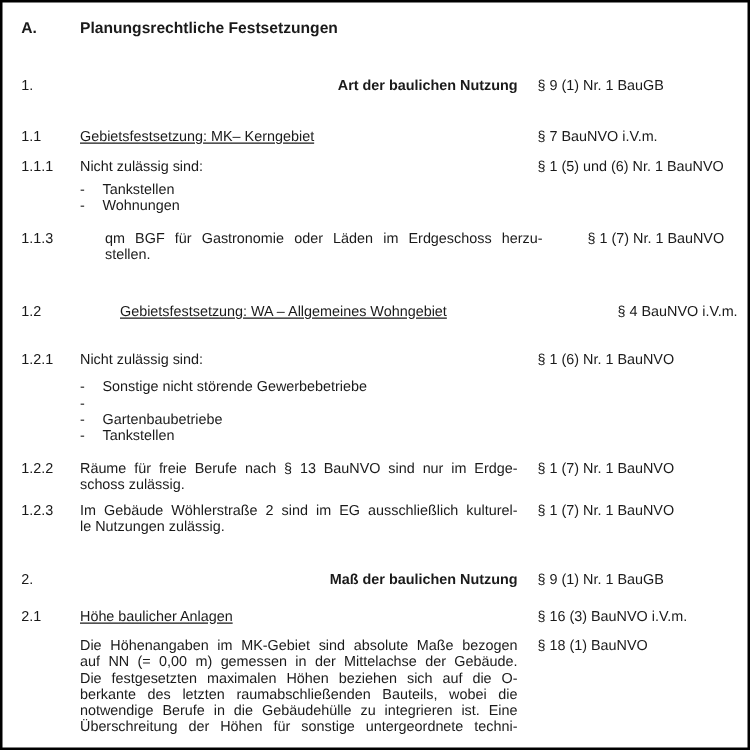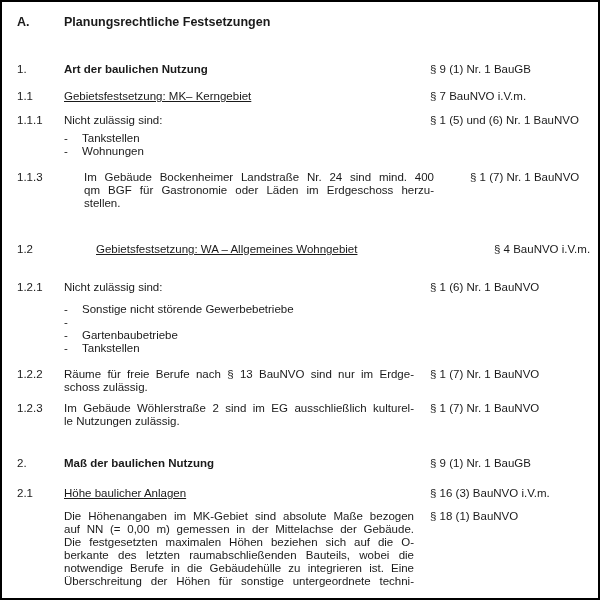--- a/index.html
+++ b/index.html
@@ -14,21 +14,21 @@
     font-size: 11.5px;
     line-height: 13px;
     color: #1a1a1a;
     padding: 14px 8px 0 15px;
     overflow: hidden;
   }
   .row { display: flex; align-items: flex-start; }
   .num  { flex: 0 0 47px; width: 47px; }
   .text { flex: 0 0 350px; width: 350px; }
   .ref  { flex: 1 1 auto; padding-left: 16px; white-space: nowrap; }
-  .bold { font-weight: bold; }
+  .bold { font-weight: bold; text-align: right; }
   .underline { text-decoration: underline; }
   .title-row { font-weight: bold; font-size: 12.5px; }
   .pline { text-align: left; }
   .pline.just { text-align: justify; text-align-last: justify; }
   .b { font-weight: bold; }
   .bullet-item { display: flex; }
   .bullet-item .dash { flex: 0 0 18px; width: 18px; }
 </style>
 </head>
 <body>
@@ -38,21 +38,21 @@
     <div class="num">A.</div>
     <div class="text">Planungsrechtliche Festsetzungen</div>
     <div class="ref"></div>
   </div>
   <div id="rows">
       <div class="row" style="margin-top: 34px;">
         <div class="num">1.</div>
         <div class="text bold">Art der baulichen Nutzung</div>
         <div class="ref">§ 9 (1) Nr. 1 BauGB</div>
       </div>
-      <div class="row" style="margin-top: 14px;">
+      <div class="row" style="margin-top: 28px;">
         <div class="num">1.1</div>
         <div class="text underline">Gebietsfestsetzung: MK– Kerngebiet</div>
         <div class="ref">§ 7 BauNVO i.V.m.</div>
       </div>
       <div class="row" style="margin-top: 11px;">
         <div class="num">1.1.1</div>
         <div class="text">Nicht zulässig sind:</div>
         <div class="ref">§ 1 (5) und (6) Nr. 1 BauNVO</div>
       </div>
       <div class="row" style="margin-top: 5px;">
@@ -65,21 +65,20 @@
           <div class="bullet-item">
             <span class="dash">-</span>
             <span class="bullet-text">Wohnungen</span>
           </div>
         </div>
         <div class="ref"></div>
       </div>
       <div class="row" style="margin-top: 13px; gap: 20px;">
         <div class="num">1.1.3</div>
         <div class="text">
-          <div class="pline just">Im Gebäude Bockenheimer Landstraße Nr. 24 sind mind. 400</div>
           <div class="pline just">qm BGF für Gastronomie oder Läden im Erdgeschoss herzu-</div>
           <div class="pline">stellen.</div>
         </div>
         <div class="ref">§ 1 (7) Nr. 1 BauNVO</div>
       </div>
       <div class="row" style="margin-top: 33px; gap: 32px;">
         <div class="num">1.2</div>
         <div class="text underline">Gebietsfestsetzung: WA – Allgemeines Wohngebiet</div>
         <div class="ref">§ 4 BauNVO i.V.m.</div>
       </div>

